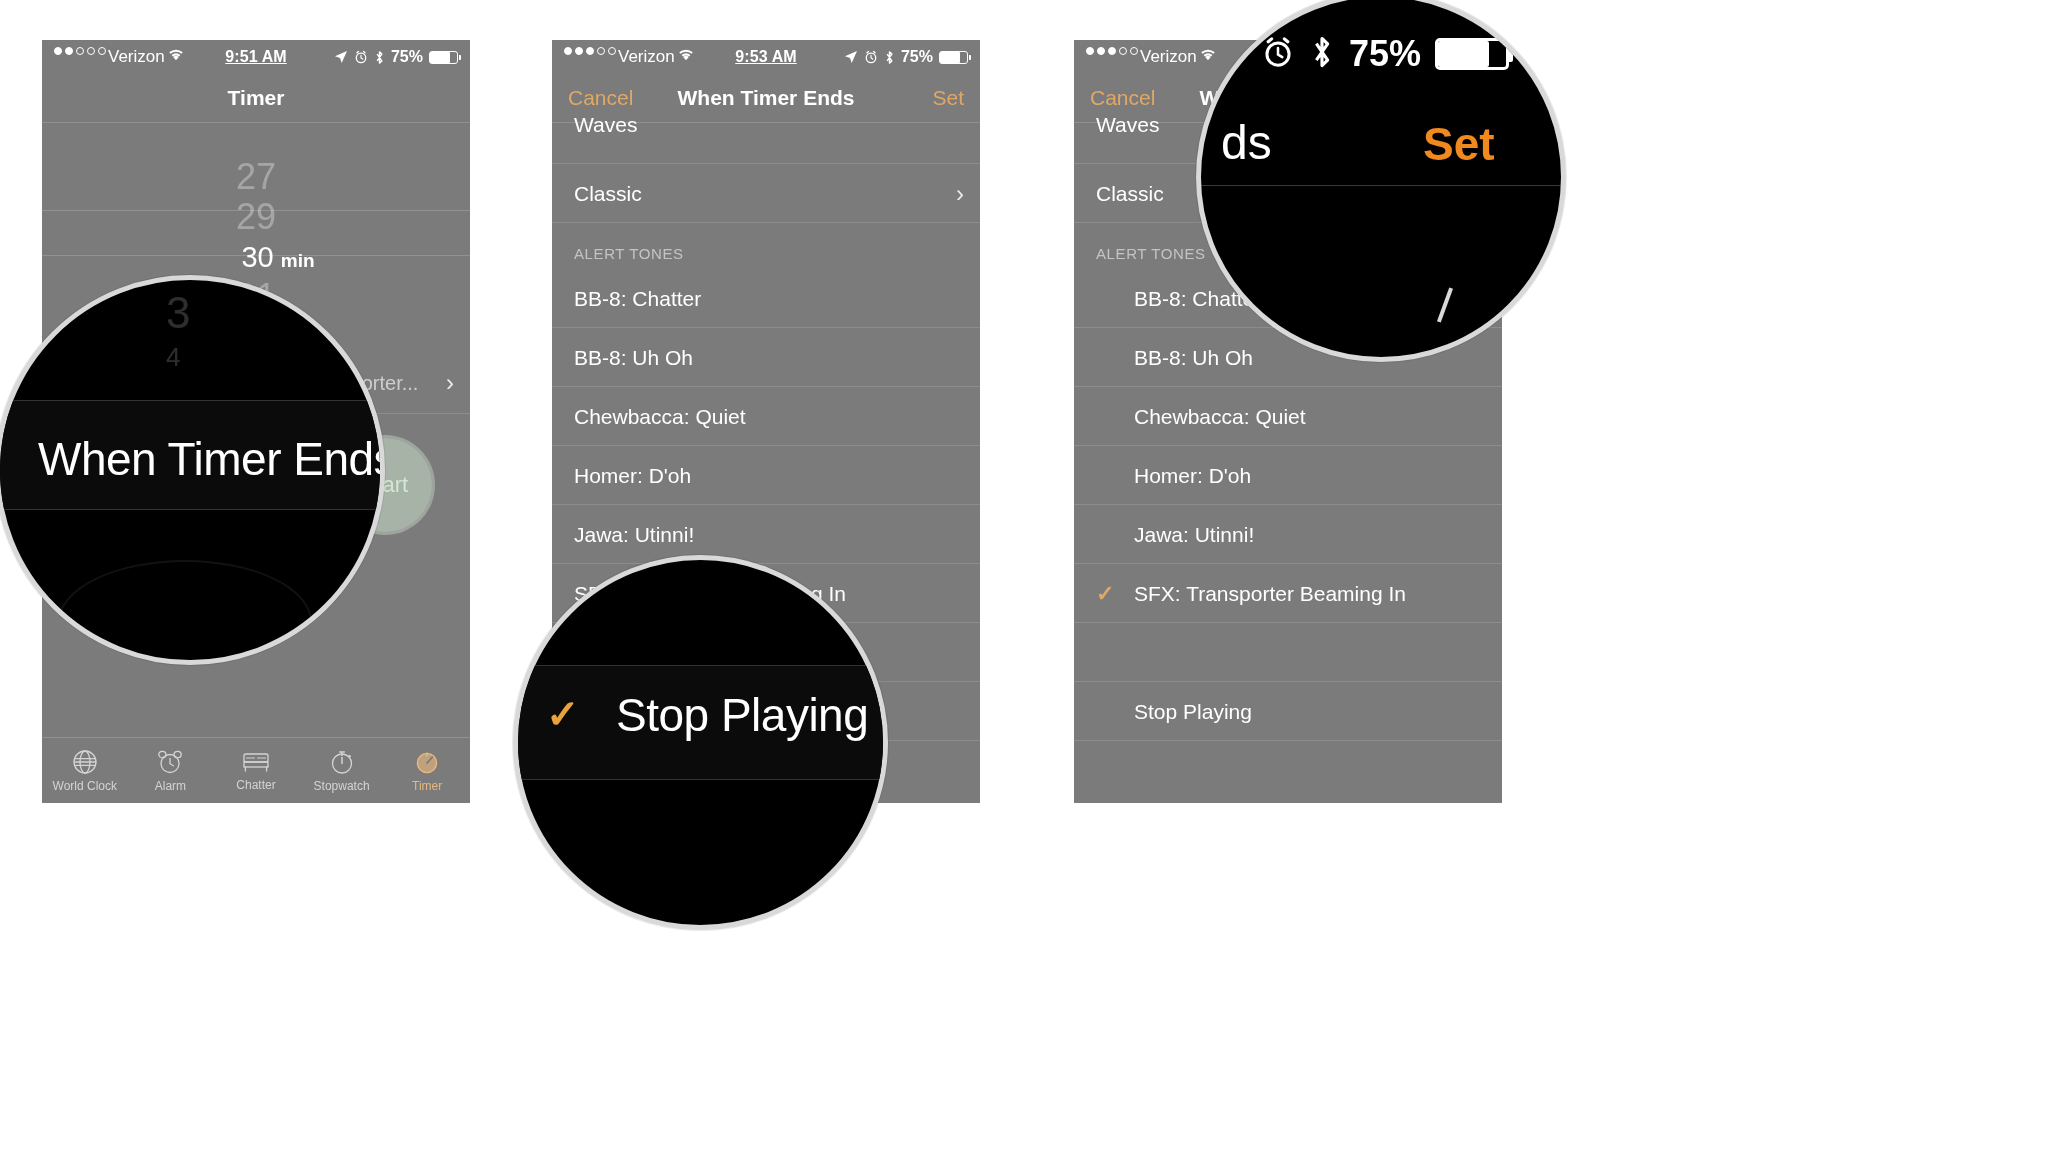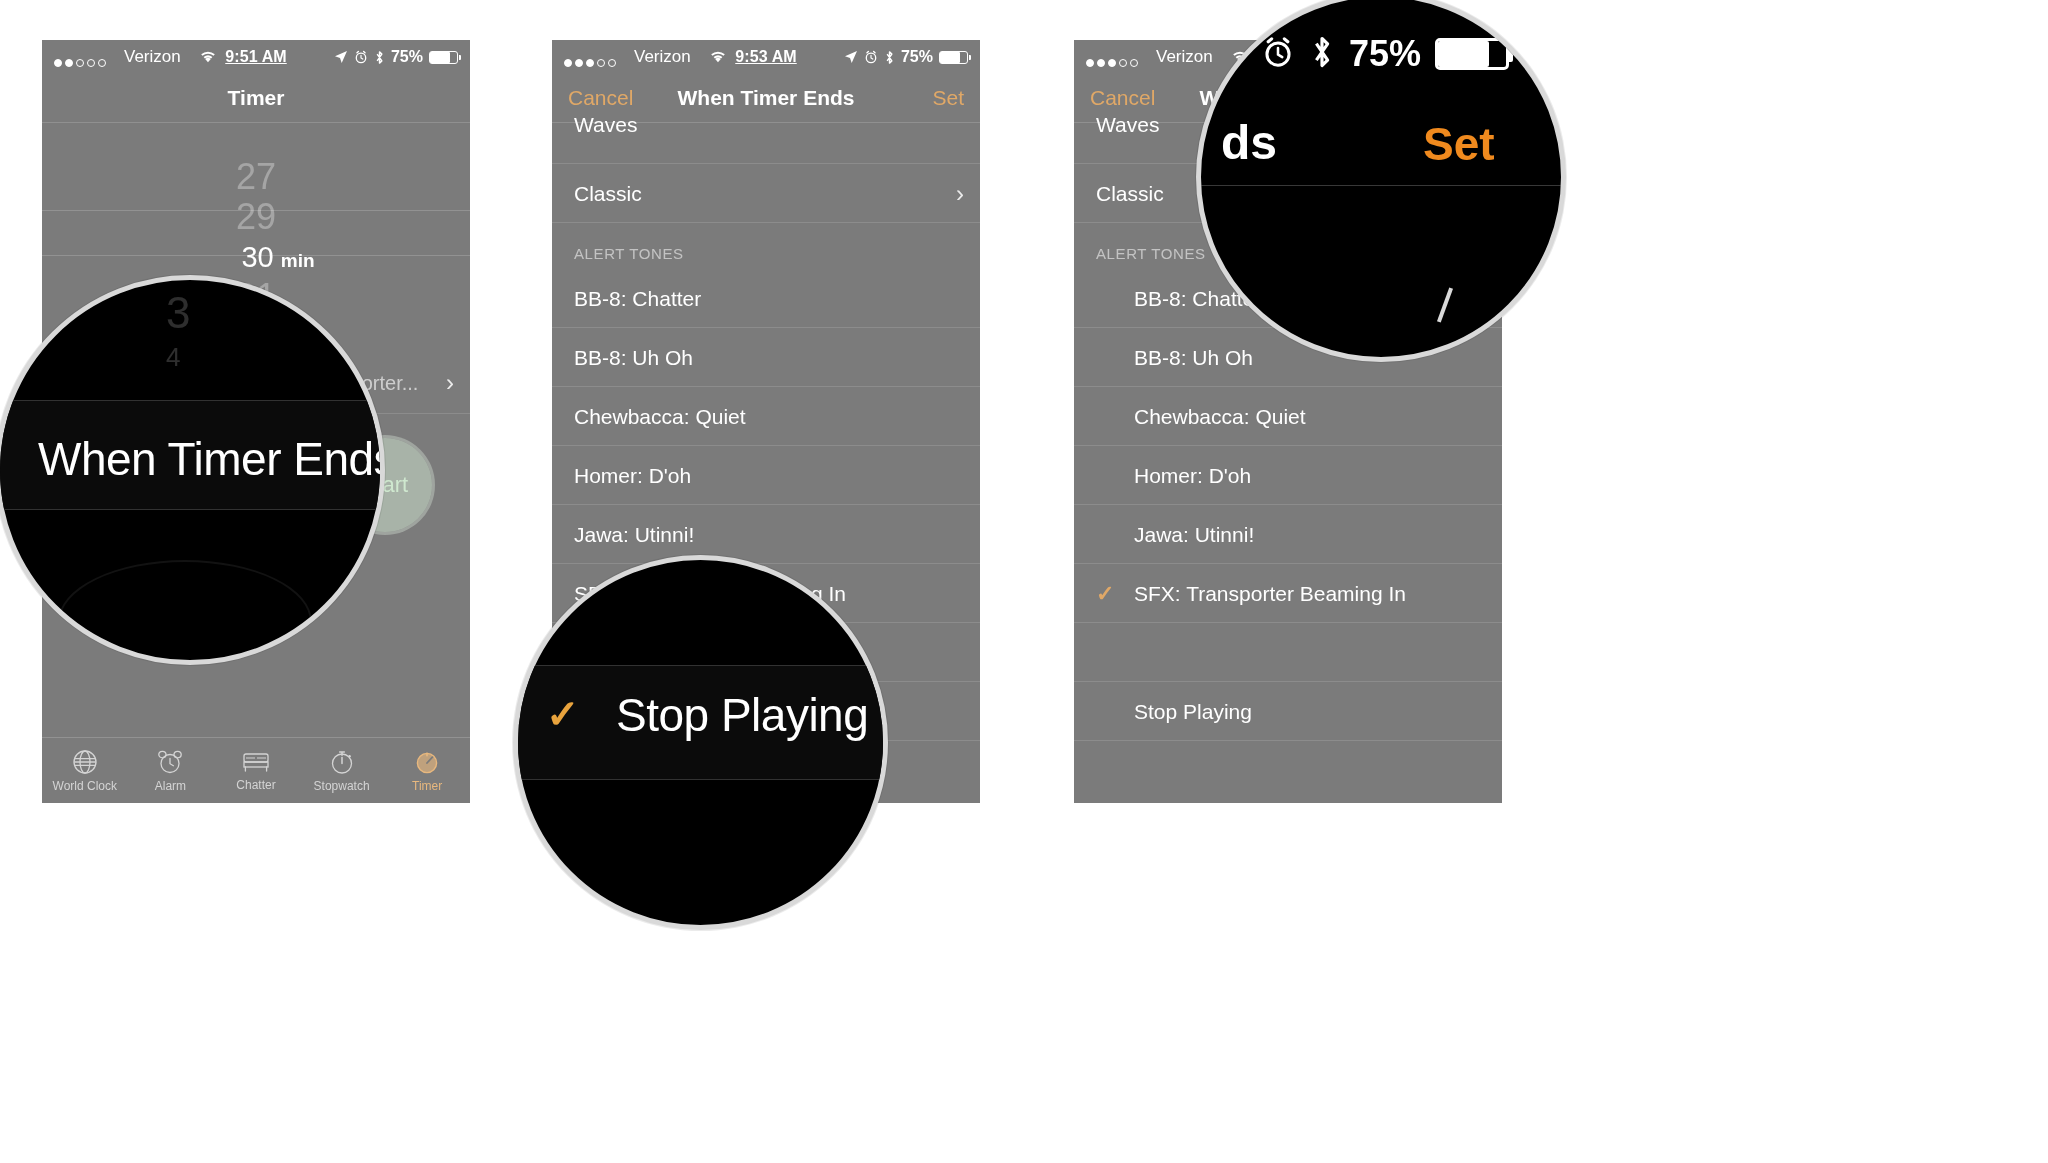--- a/index.html
+++ b/index.html
@@ -32,21 +32,21 @@
   .statusbar {
     position: relative;
     height: 34px;
     display: flex;
     align-items: center;
     padding: 0 12px;
     color: #ffffff;
     font-size: 16px;
     box-sizing: border-box;
   }
-  .sb-left  { display: flex; align-items: flex-end; gap: 18px; flex: 1 1 0; }
+  .sb-left  { display: flex; align-items: flex-start; gap: 2px; flex: 1 1 0; }
   .sb-mid   { display: flex; align-items: center; justify-content: center; flex: 0 0 auto; font-weight: bold; letter-spacing: .1px; text-decoration: underline;}
   .sb-right { display: flex; align-items: center; justify-content: flex-end; gap: 6px; flex: 1 1 0; }
   .dots { display: inline-flex; gap: 3px; align-items: center; }
   .dot { width: 8px; height: 8px; border-radius: 50%; border: 1.5px solid #fff; box-sizing: border-box;}
   .dot.on { background: #fff; }
   .carrier { font-size: 17px; }
   .wifi { display: inline-block; }
   .sb-icon { display: inline-block; line-height: 0; }
   .batt {
     width: 29px; height: 13px; border: 1.5px solid #fff; border-radius: 3px;
@@ -212,21 +212,21 @@
   #mag3 .m-pct { font-size: 36px; font-weight: bold; }
   #mag3 .m-batt {
     width: 74px; height: 32px; border: 3px solid #fff; border-radius: 5px;
     position:relative; box-sizing:border-box;
   }
   #mag3 .m-batt::after{
     content:""; position:absolute; right:-7px; top:9px; width:4px; height:12px;
     background:#fff; border-radius: 0 2px 2px 0;
   }
   #mag3 .m-batt > i { display:block; height:100%; background:#fff; border-radius:2px;}
-  #mag3 .m-ends { left: 20px; top: 118px; font-size: 48px; font-weight: bold; }
+  #mag3 .m-ends { left: 20px; top: 118px; font-size: 48px; font-weight: normal; }
   #mag3 .m-set  { left: 222px; top: 120px; font-size: 46px; color:#f08a1e; font-weight:bold;}
   #mag3 .m-hair {
     position:absolute; left:0; right:0; top: 188px; height:1px;
     background: rgba(255,255,255,0.22);
   }
   #mag3 .m-tick {
     position:absolute; left: 242px; top: 290px; width: 4px; height: 36px;
     background:#d9d9d9; transform: rotate(20deg);
   }
 </style>

